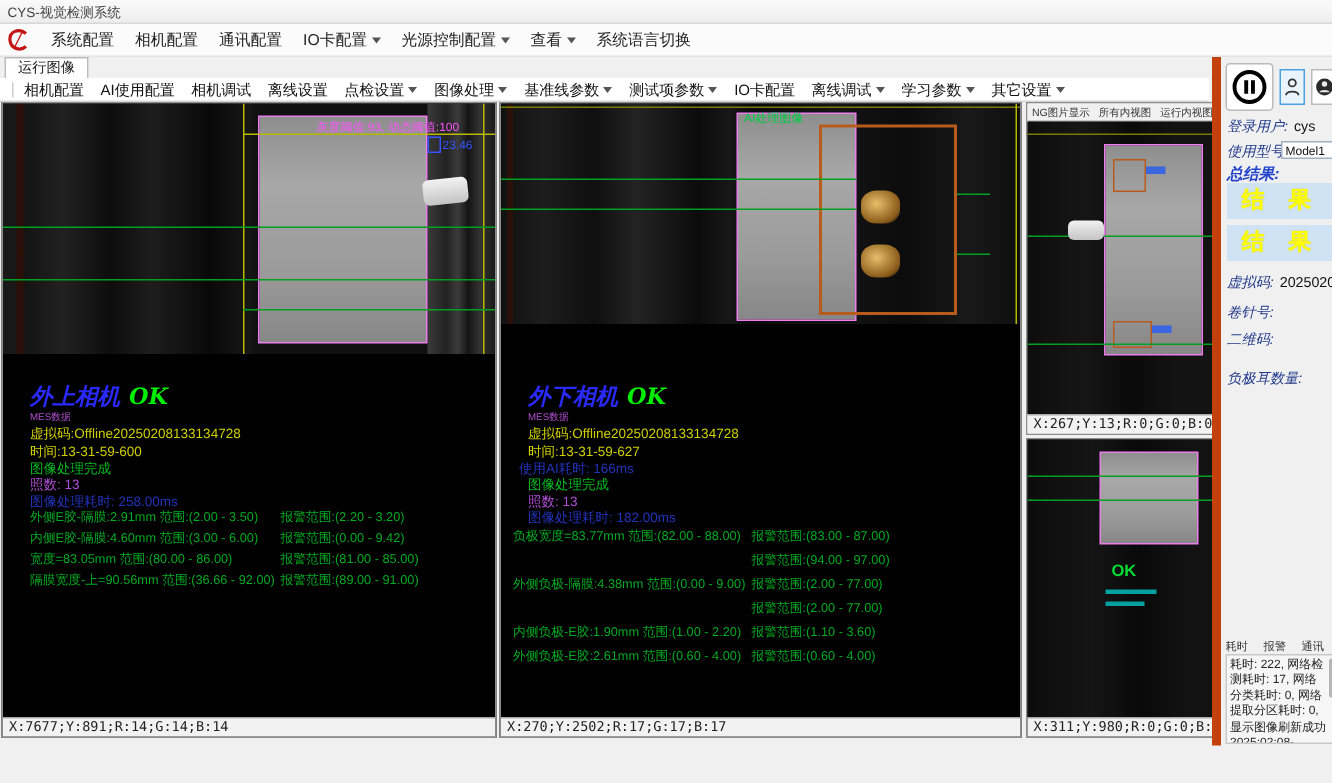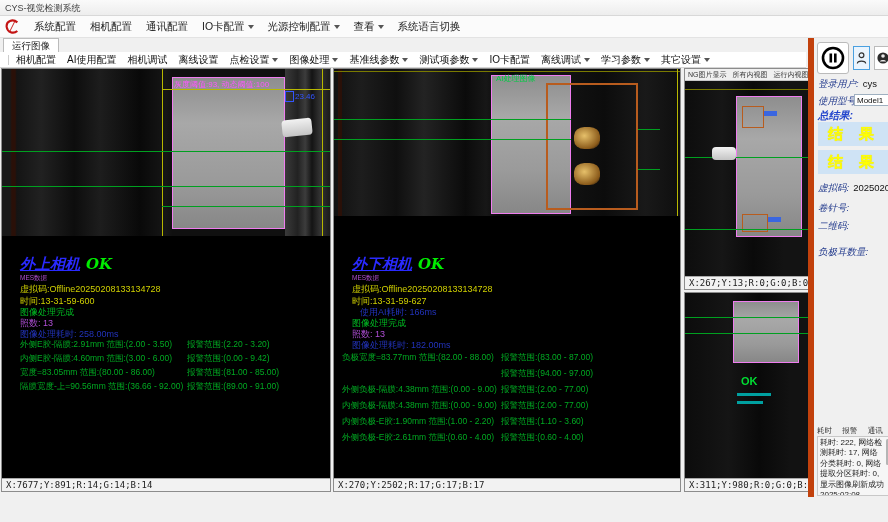--- a/index.html
+++ b/index.html
@@ -26,21 +26,21 @@
 
   
   .cam-panel{position:absolute;background:#000;border:1px solid #8c8c8c;box-sizing:border-box;}
   .scene{position:absolute;left:0;top:0;overflow:hidden;}
   .abs{position:absolute;}
   .coord-strip{position:absolute;left:0;bottom:0;width:100%;height:13px;background:#f2f2f2;
     border-top:1px solid #aaa;font-family:"DejaVu Sans Mono",monospace;font-size:9px;
     color:#222;line-height:13px;padding-left:4px;box-sizing:border-box;}
   .cam-title{position:absolute;font-family:"DejaVu Serif","Liberation Serif",serif;
     font-style:italic;font-weight:bold;font-size:15px;white-space:nowrap;}
-  .cam-name{color:#2a2aff;text-decoration:underline;}
+  .cam-name{color:#2a2aff;}
   .cam-ok{color:#00ee00;margin-left:6px;text-decoration:none;}
   .ln{position:absolute;font-size:9px;white-space:nowrap;}
   .ln-mes{color:#b04fd0;font-size:6.5px;}
   .ln-yellow{color:#cfcf00;}
   .ln-green{color:#00bb22;}
   .ln-violet{color:#b14fd8;}
   .ln-navy{color:#2233bb;}
   .meas{position:absolute;font-size:8.5px;color:#00aa22;white-space:nowrap;}
   .ovtext{position:absolute;font-size:8px;white-space:nowrap;}
   .hline{position:absolute;height:1px;}
@@ -178,21 +178,21 @@
       <div class="abs" style="left:0;top:0;width:100%;height:100%;background:linear-gradient(90deg,#181818 0%,#181818 2.5%,#2a1008 3%,#2a1008 4%,#141414 4.5%,#212121 12%,#0d0d0d 22%,#1d1d1d 30%,#090909 42%,#161616 50%,#101010 52%);"></div>
       <div class="abs" style="left:283px;top:0;width:45px;height:100%;background:linear-gradient(90deg,#3a3a3a,#222 28%,#3c3c3c 45%,#141414 60%,#333 78%,#1b1b1b);"></div>
       <div class="block" style="left:170px;top:8px;width:113px;height:152px;"></div>
       <div class="vline" style="left:160px;top:0;height:167px;background:#b8b800;"></div>
       <div class="vline" style="left:320px;top:0;height:167px;background:#b8b800;"></div>
       <div class="hline" style="left:160px;top:20px;width:168px;background:#b8b800;"></div>
       <div class="hline" style="left:0;top:82px;width:328px;background:#00a020;"></div>
       <div class="hline" style="left:0;top:117px;width:328px;background:#00a020;"></div>
       <div class="hline" style="left:160px;top:137px;width:168px;background:#00a020;"></div>
       <div class="connector" style="left:280px;top:50px;width:30px;height:17px;transform:rotate(-6deg);"></div>
-      <div class="ovtext" style="left:172px;top:10px;color:#ff55ff;">灰度阈值:93, 动态阈值:100</div>
+      <div class="ovtext" style="left:172px;top:10px;color:#ff55ff;padding-left:37px;">灰度阈值:93, 动态阈值:100</div>
       <div class="abs" style="left:283px;top:22px;width:7px;height:9px;border:1px solid #3355ff;"></div>
       <div class="ovtext" style="left:293px;top:23px;color:#3355ff;">23.46</div>
     </div>
     <div class="cam-title" style="left:18px;top:186px;">
       <span class="cam-name">外上相机</span><span class="cam-ok">OK</span>
     </div>
     <div class="ln ln-mes" style="left:18px;top:205px;">MES数据</div>
     <div class="ln ln-yellow" style="left:18px;top:214px;">虚拟码:Offline20250208133134728</div>
     <div class="ln ln-yellow" style="left:18px;top:226px;">时间:13-31-59-600</div>
     <div class="ln ln-green" style="left:18px;top:237px;">图像处理完成</div>
@@ -224,30 +224,29 @@
       <div class="hline" style="left:304px;top:100px;width:22px;background:#00a020;"></div>
       <div class="vline" style="left:343px;top:0;height:147px;background:#b8b800;"></div>
       <div class="ovtext" style="left:162px;top:4px;color:#00cc44;">AI处理图像</div>
     </div>
     <div class="cam-title" style="left:18px;top:186px;">
       <span class="cam-name">外下相机</span><span class="cam-ok">OK</span>
     </div>
     <div class="ln ln-mes" style="left:18px;top:205px;">MES数据</div>
     <div class="ln ln-yellow" style="left:18px;top:214px;">虚拟码:Offline20250208133134728</div>
     <div class="ln ln-yellow" style="left:18px;top:226px;">时间:13-31-59-627</div>
-    <div class="ln ln-navy" style="left:26px;top:237px;text-align:right;">使用AI耗时: 166ms</div>
+    <div class="ln ln-navy" style="left:12px;top:237px;text-align:right;">使用AI耗时: 166ms</div>
     <div class="ln ln-green" style="left:18px;top:248px;">图像处理完成</div>
     <div class="ln ln-violet" style="left:18px;top:259px;">照数: 13</div>
     <div class="ln ln-navy" style="left:18px;top:270px;">图像处理耗时: 182.00ms</div>
     <div class="meas" style="left:8px;top:283px;">负极宽度=83.77mm 范围:(82.00 - 88.00)</div>
     <div class="meas" style="left:167px;top:283px;">报警范围:(83.00 - 87.00)</div>
     <div class="meas" style="left:167px;top:299px;">报警范围:(94.00 - 97.00)</div>
     <div class="meas" style="left:8px;top:315px;">外侧负极-隔膜:4.38mm 范围:(0.00 - 9.00)</div>
     <div class="meas" style="left:167px;top:315px;">报警范围:(2.00 - 77.00)</div>
-    <div class="meas" style="left:8px;top:331px;">内侧负极-隔膜:4.38mm 范围:(0.00 - 9.00)</div>
     <div class="meas" style="left:167px;top:331px;">报警范围:(2.00 - 77.00)</div>
     <div class="meas" style="left:8px;top:347px;">内侧负极-E胶:1.90mm 范围:(1.00 - 2.20)</div>
     <div class="meas" style="left:167px;top:347px;">报警范围:(1.10 - 3.60)</div>
     <div class="meas" style="left:8px;top:363px;">外侧负极-E胶:2.61mm 范围:(0.60 - 4.00)</div>
     <div class="meas" style="left:167px;top:363px;">报警范围:(0.60 - 4.00)</div>
     <div class="coord-strip">X:270;Y:2502;R:17;G:17;B:17</div>
   </div>
 
   <div class="cam-panel" style="left:684px;top:68px;width:126px;height:222px;background:#f0f0f0;">
     <div class="tabs-mini">

